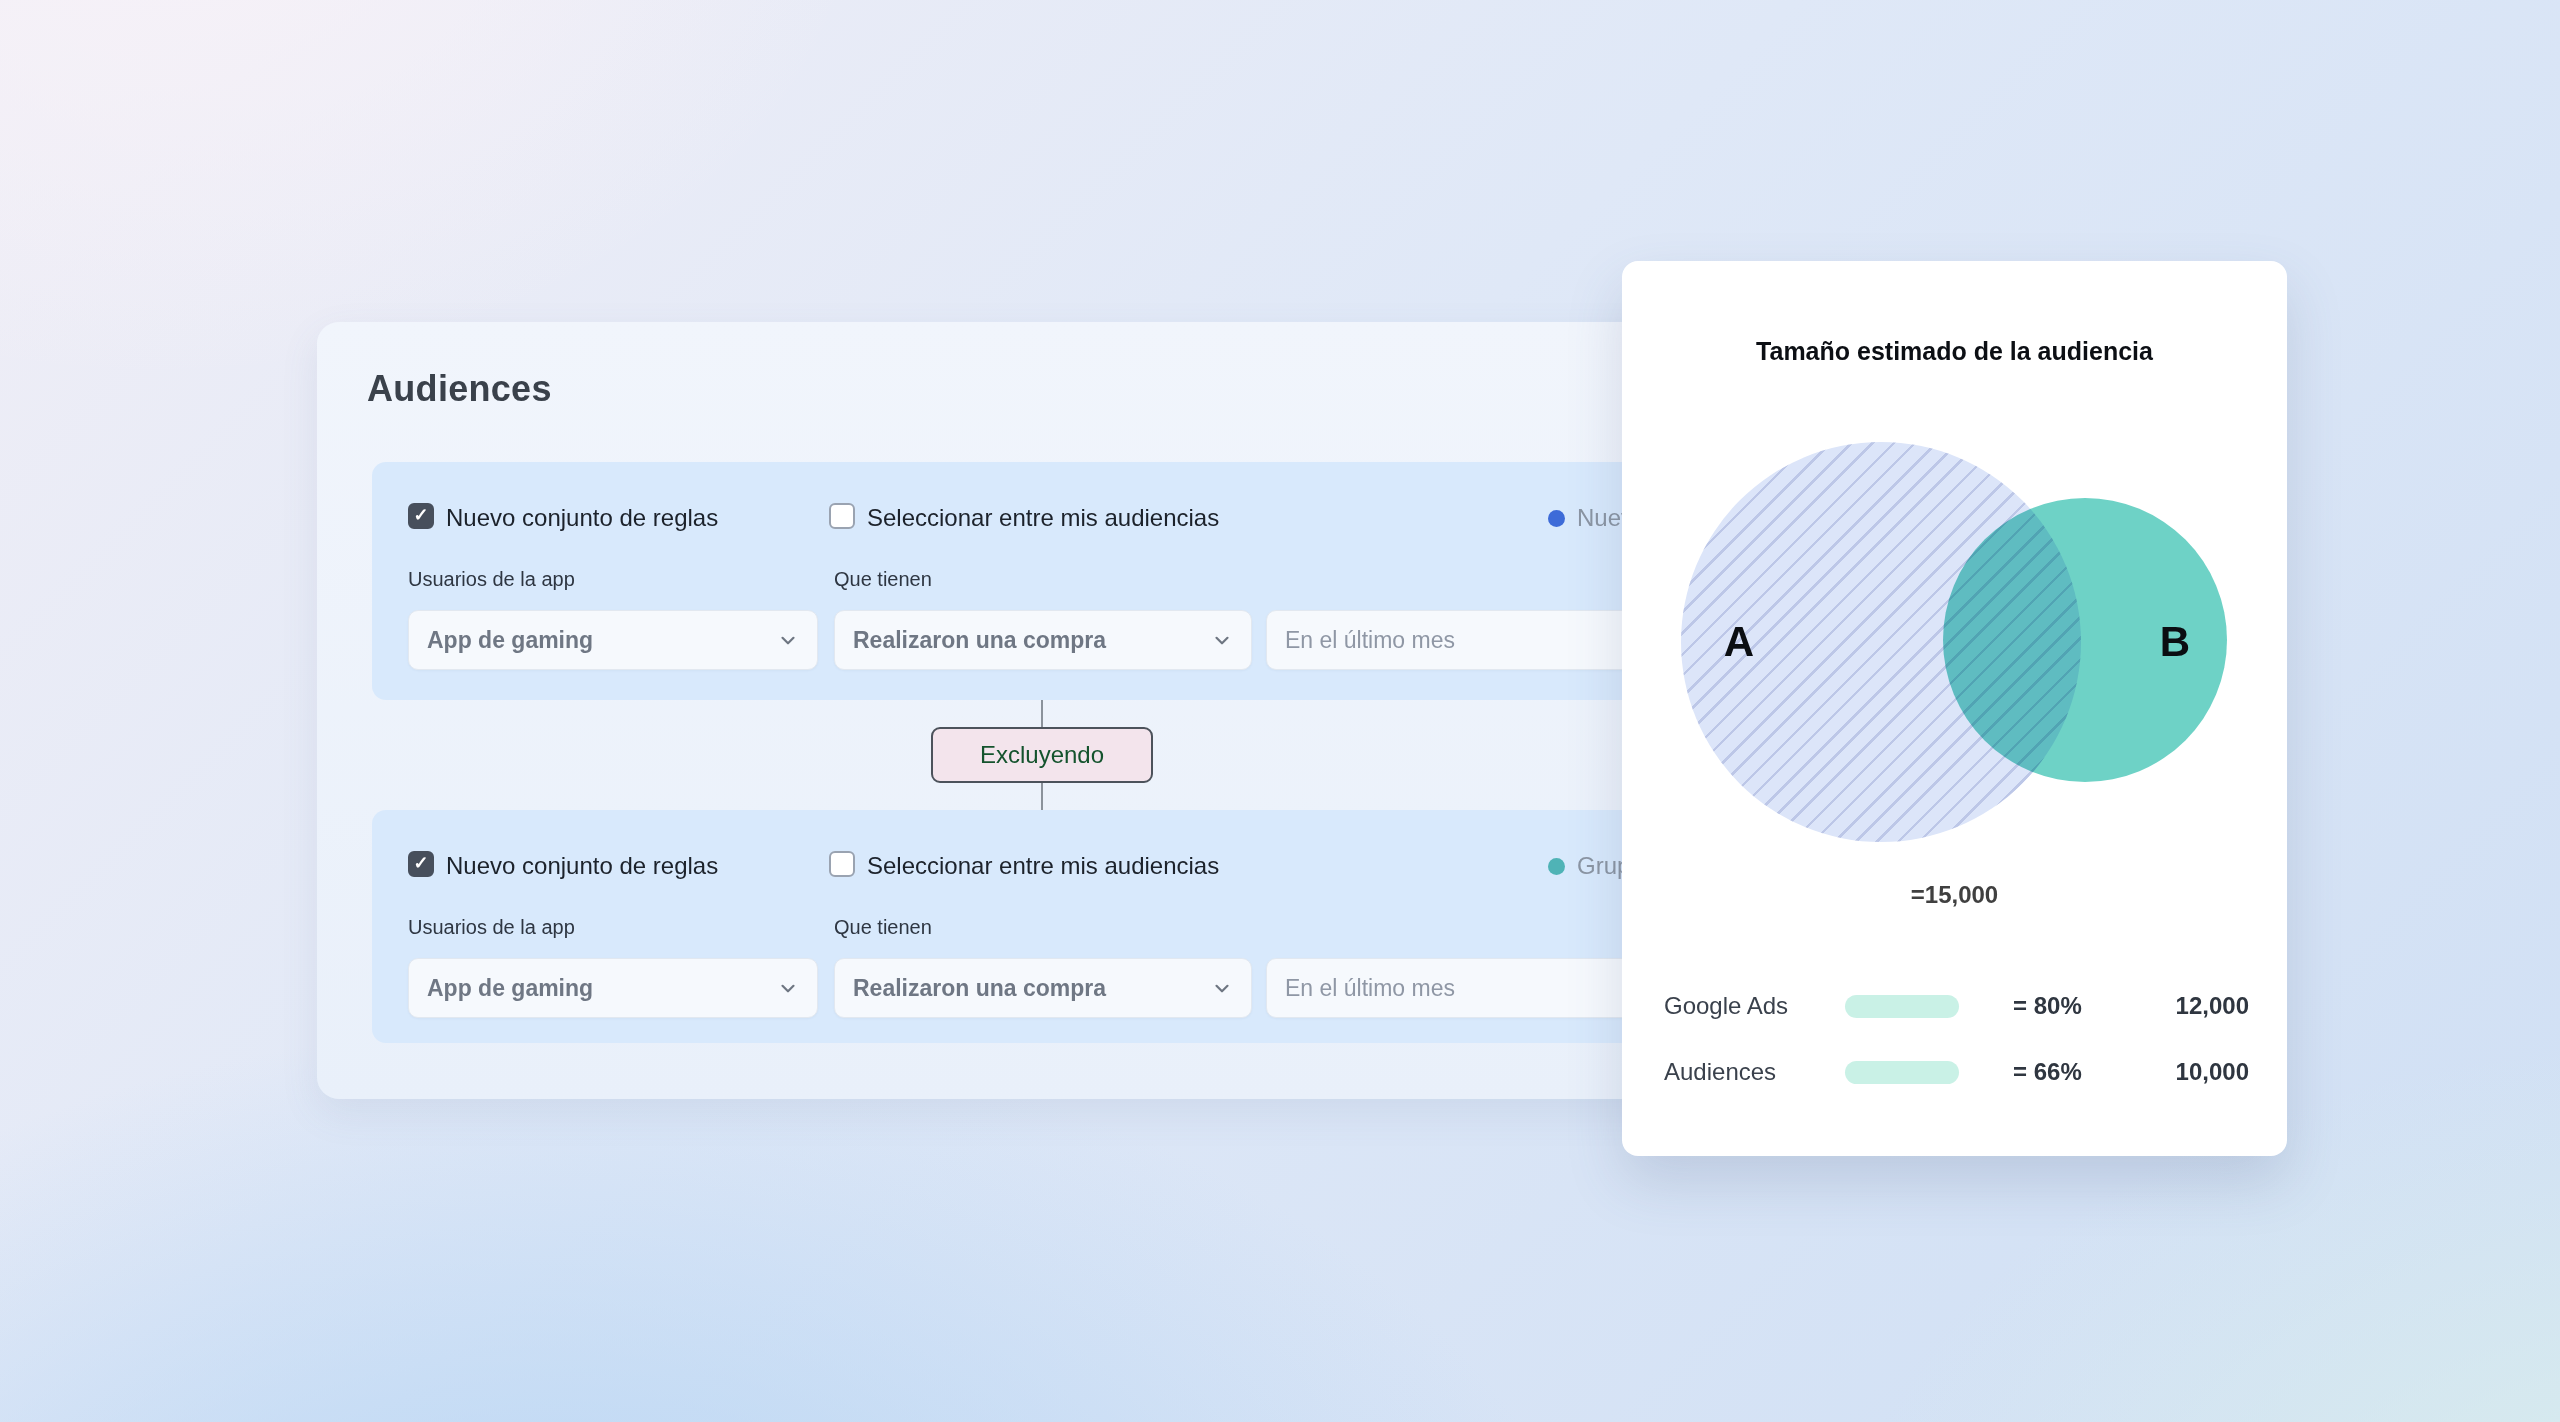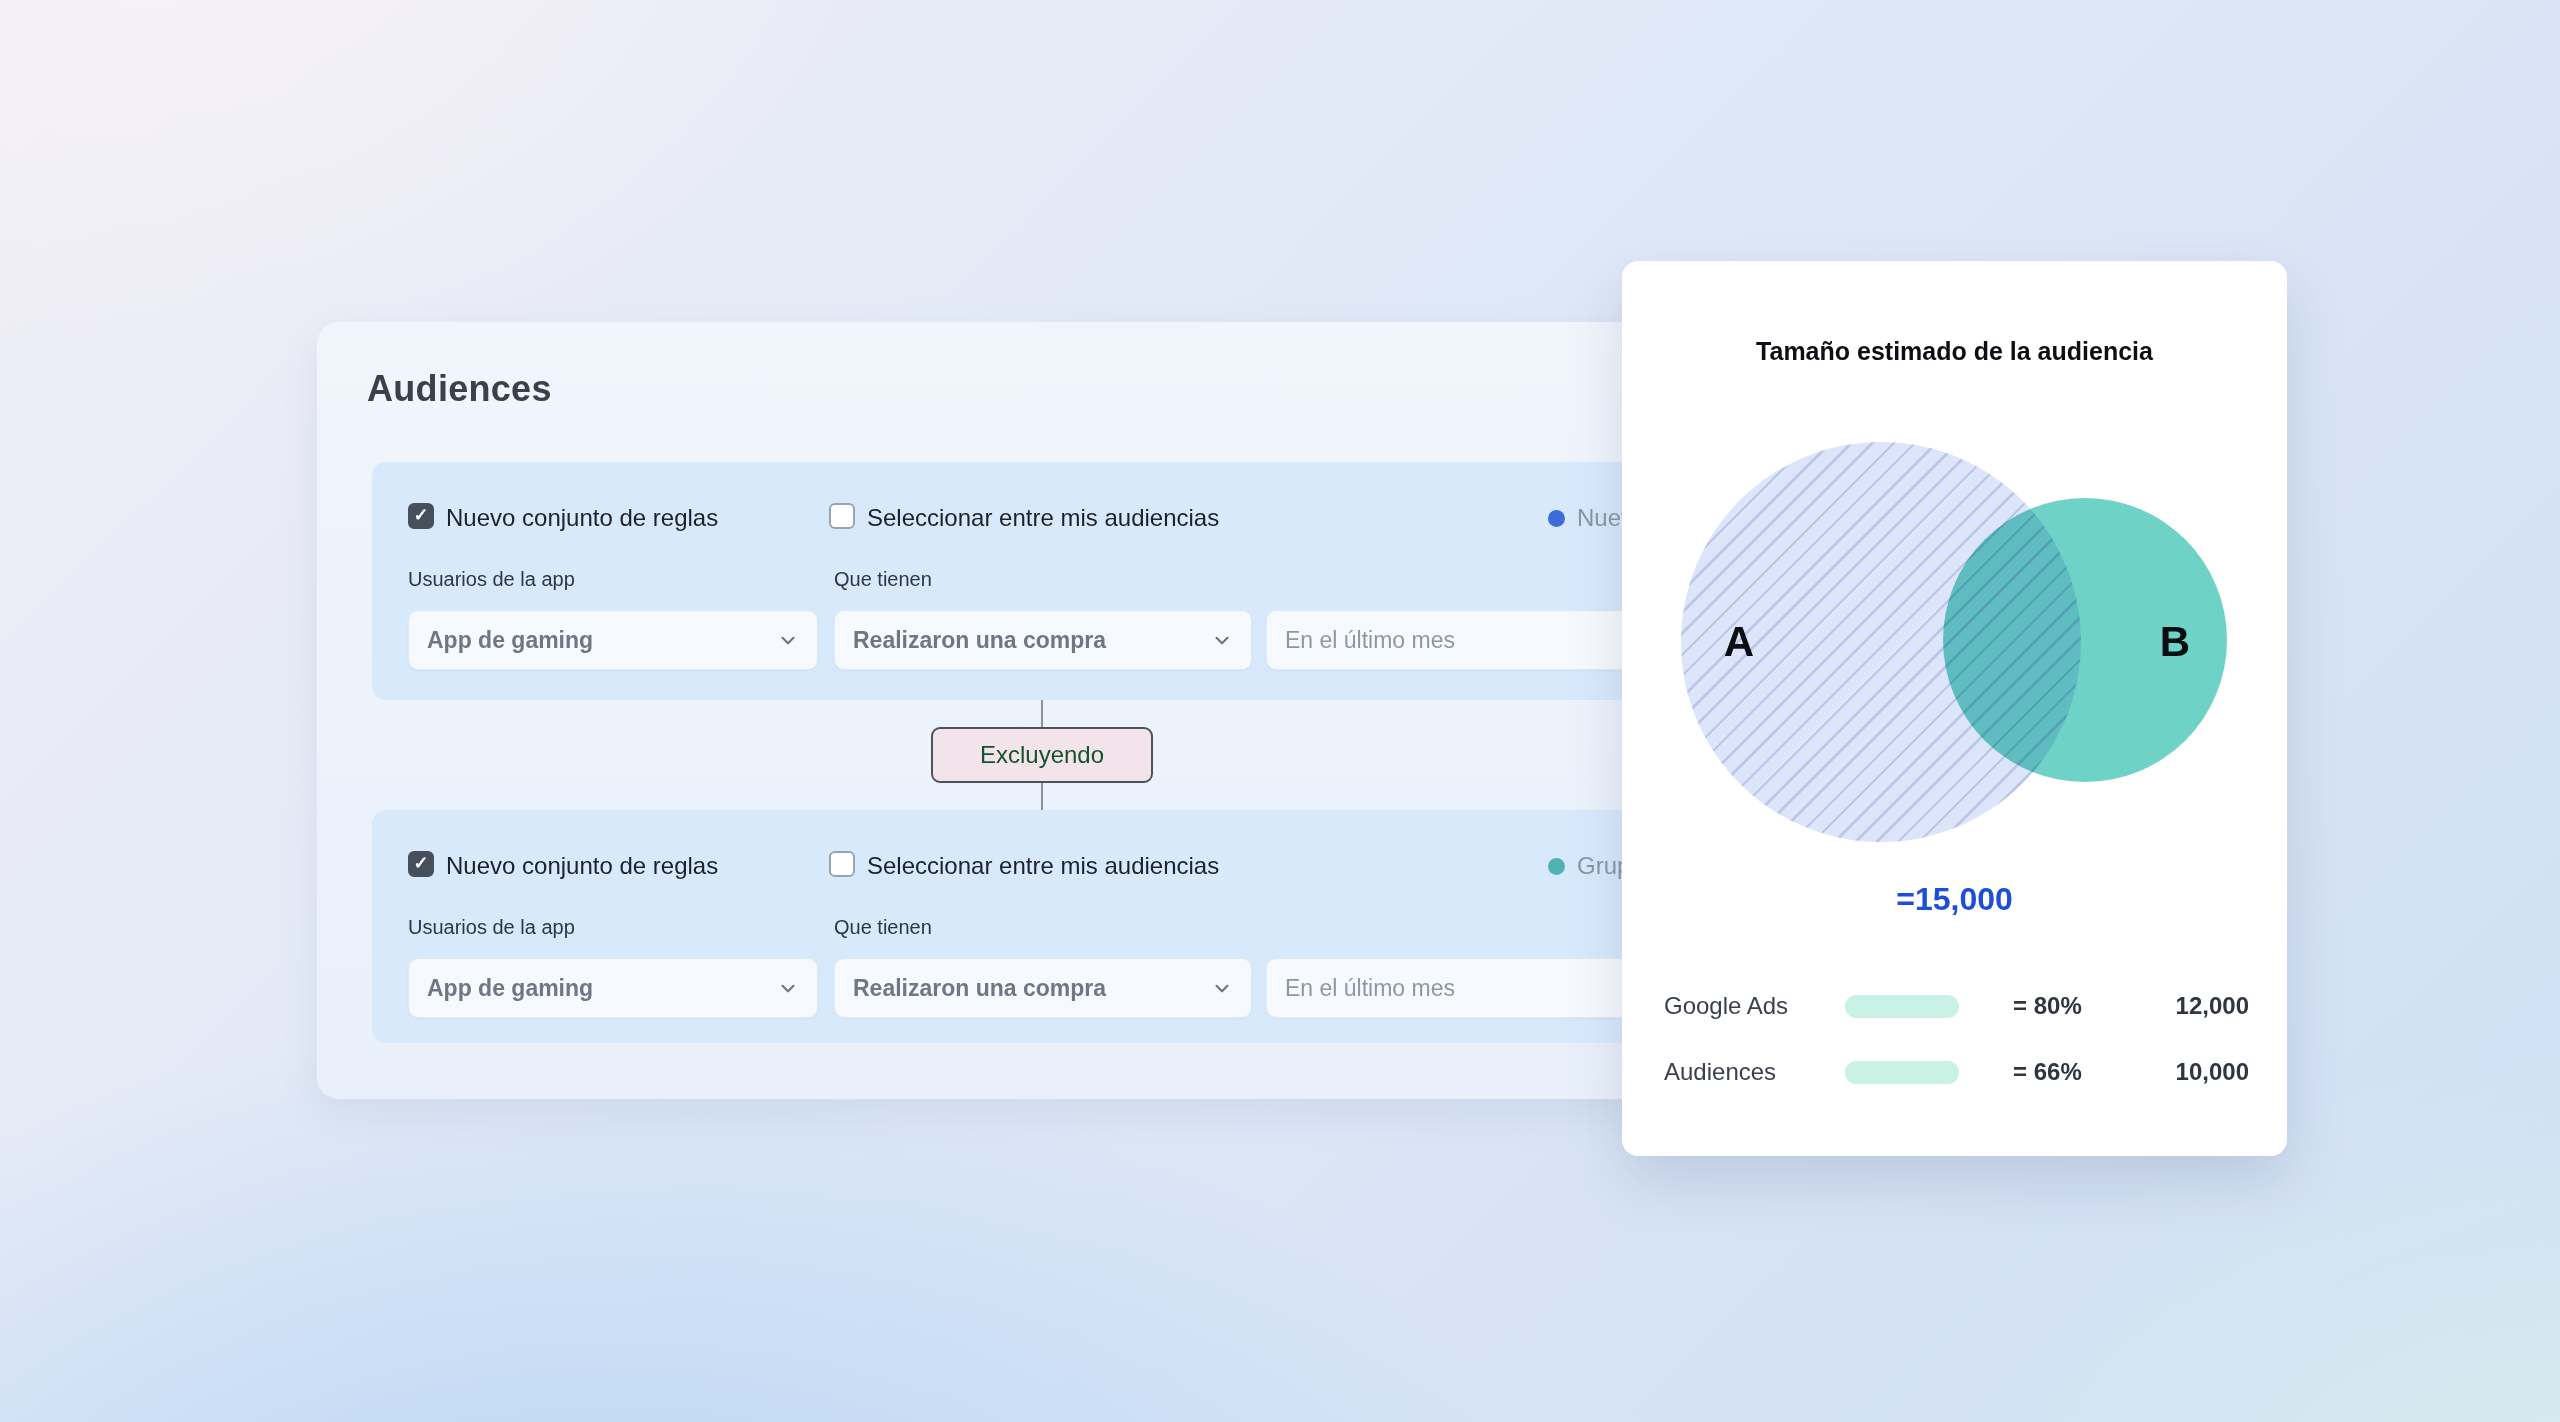--- a/index.html
+++ b/index.html
@@ -104,21 +104,21 @@
       transparent 2.5px, transparent 15px);
   }
   .venn-label {
     position:absolute; width:70px; top:352px; text-align:center;
     font-size:42px; font-weight:700; color:#0b0e12; line-height:58px;
   }
   .venn-label.a { left:82px; }
   .venn-label.b { left:518px; }
   .venn-total {
     position:absolute; top:620px; left:0; width:100%; text-align:center;
-    font-size:32px; font-weight:700; color:#1d4ed8;
+    font-size:24px; font-weight:700; color:#404040;
   }
 
   .stats { position:absolute; left:42px; right:38px; top:719px; }
   .stat-row { display:flex; align-items:center; height:52px; margin-bottom:14px; }
   .stat-label { flex:0 0 181px; font-size:24px; color:#3a414c; }
   .stat-bar-track {
     flex:0 0 114px; height:23px; border-radius:12px; overflow:hidden; position:relative;
   }
   .stat-bar-fill { height:100%; border-radius:12px; }
   .stat-percent { margin-left:54px; width:120px; font-size:24px; font-weight:700; color:#2f3640; }

